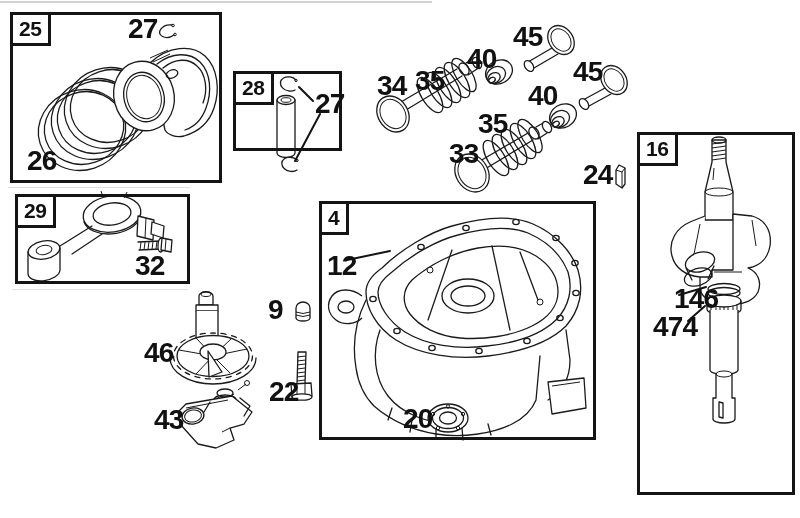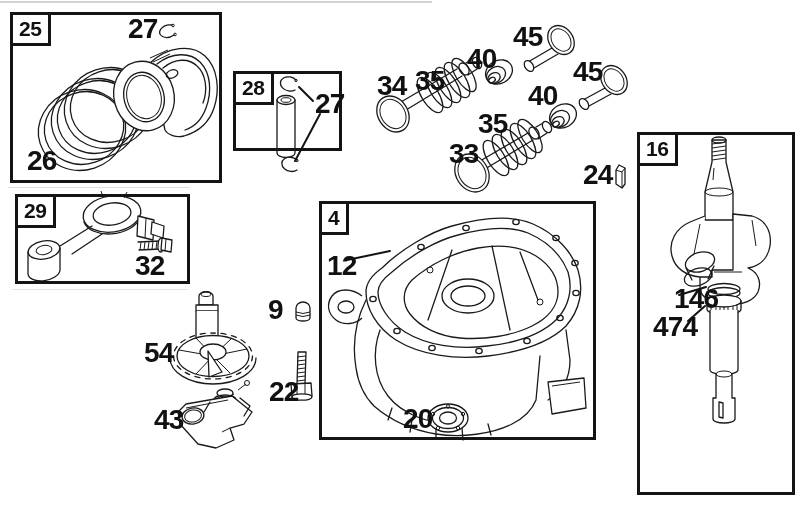--- a/index.html
+++ b/index.html
@@ -277,20 +277,20 @@
   <div class="callout" style="left:467px;top:45px;">40</div>
   <div class="callout" style="left:513px;top:23px;">45</div>
   <div class="callout" style="left:573px;top:58px;">45</div>
   <div class="callout" style="left:528px;top:82px;">40</div>
   <div class="callout" style="left:478px;top:110px;">35</div>
   <div class="callout" style="left:449px;top:140px;">33</div>
   <div class="callout" style="left:583px;top:161px;">24</div>
   <div class="callout" style="left:327px;top:252px;text-align:right;">12</div>
   <div class="callout" style="left:403px;top:405px;">20</div>
   <div class="callout" style="left:268px;top:296px;">9</div>
-  <div class="callout" style="left:144px;top:339px;">54</div>
+  <div class="callout" style="left:144px;top:339px;">46</div>
   <div class="callout" style="left:269px;top:378px;">22</div>
   <div class="callout" style="left:154px;top:406px;">43</div>
   <div class="callout" style="left:674px;top:285px;">146</div>
   <div class="callout" style="left:653px;top:313px;">474</div>
 
 
 </div>
 
 </body></html>

